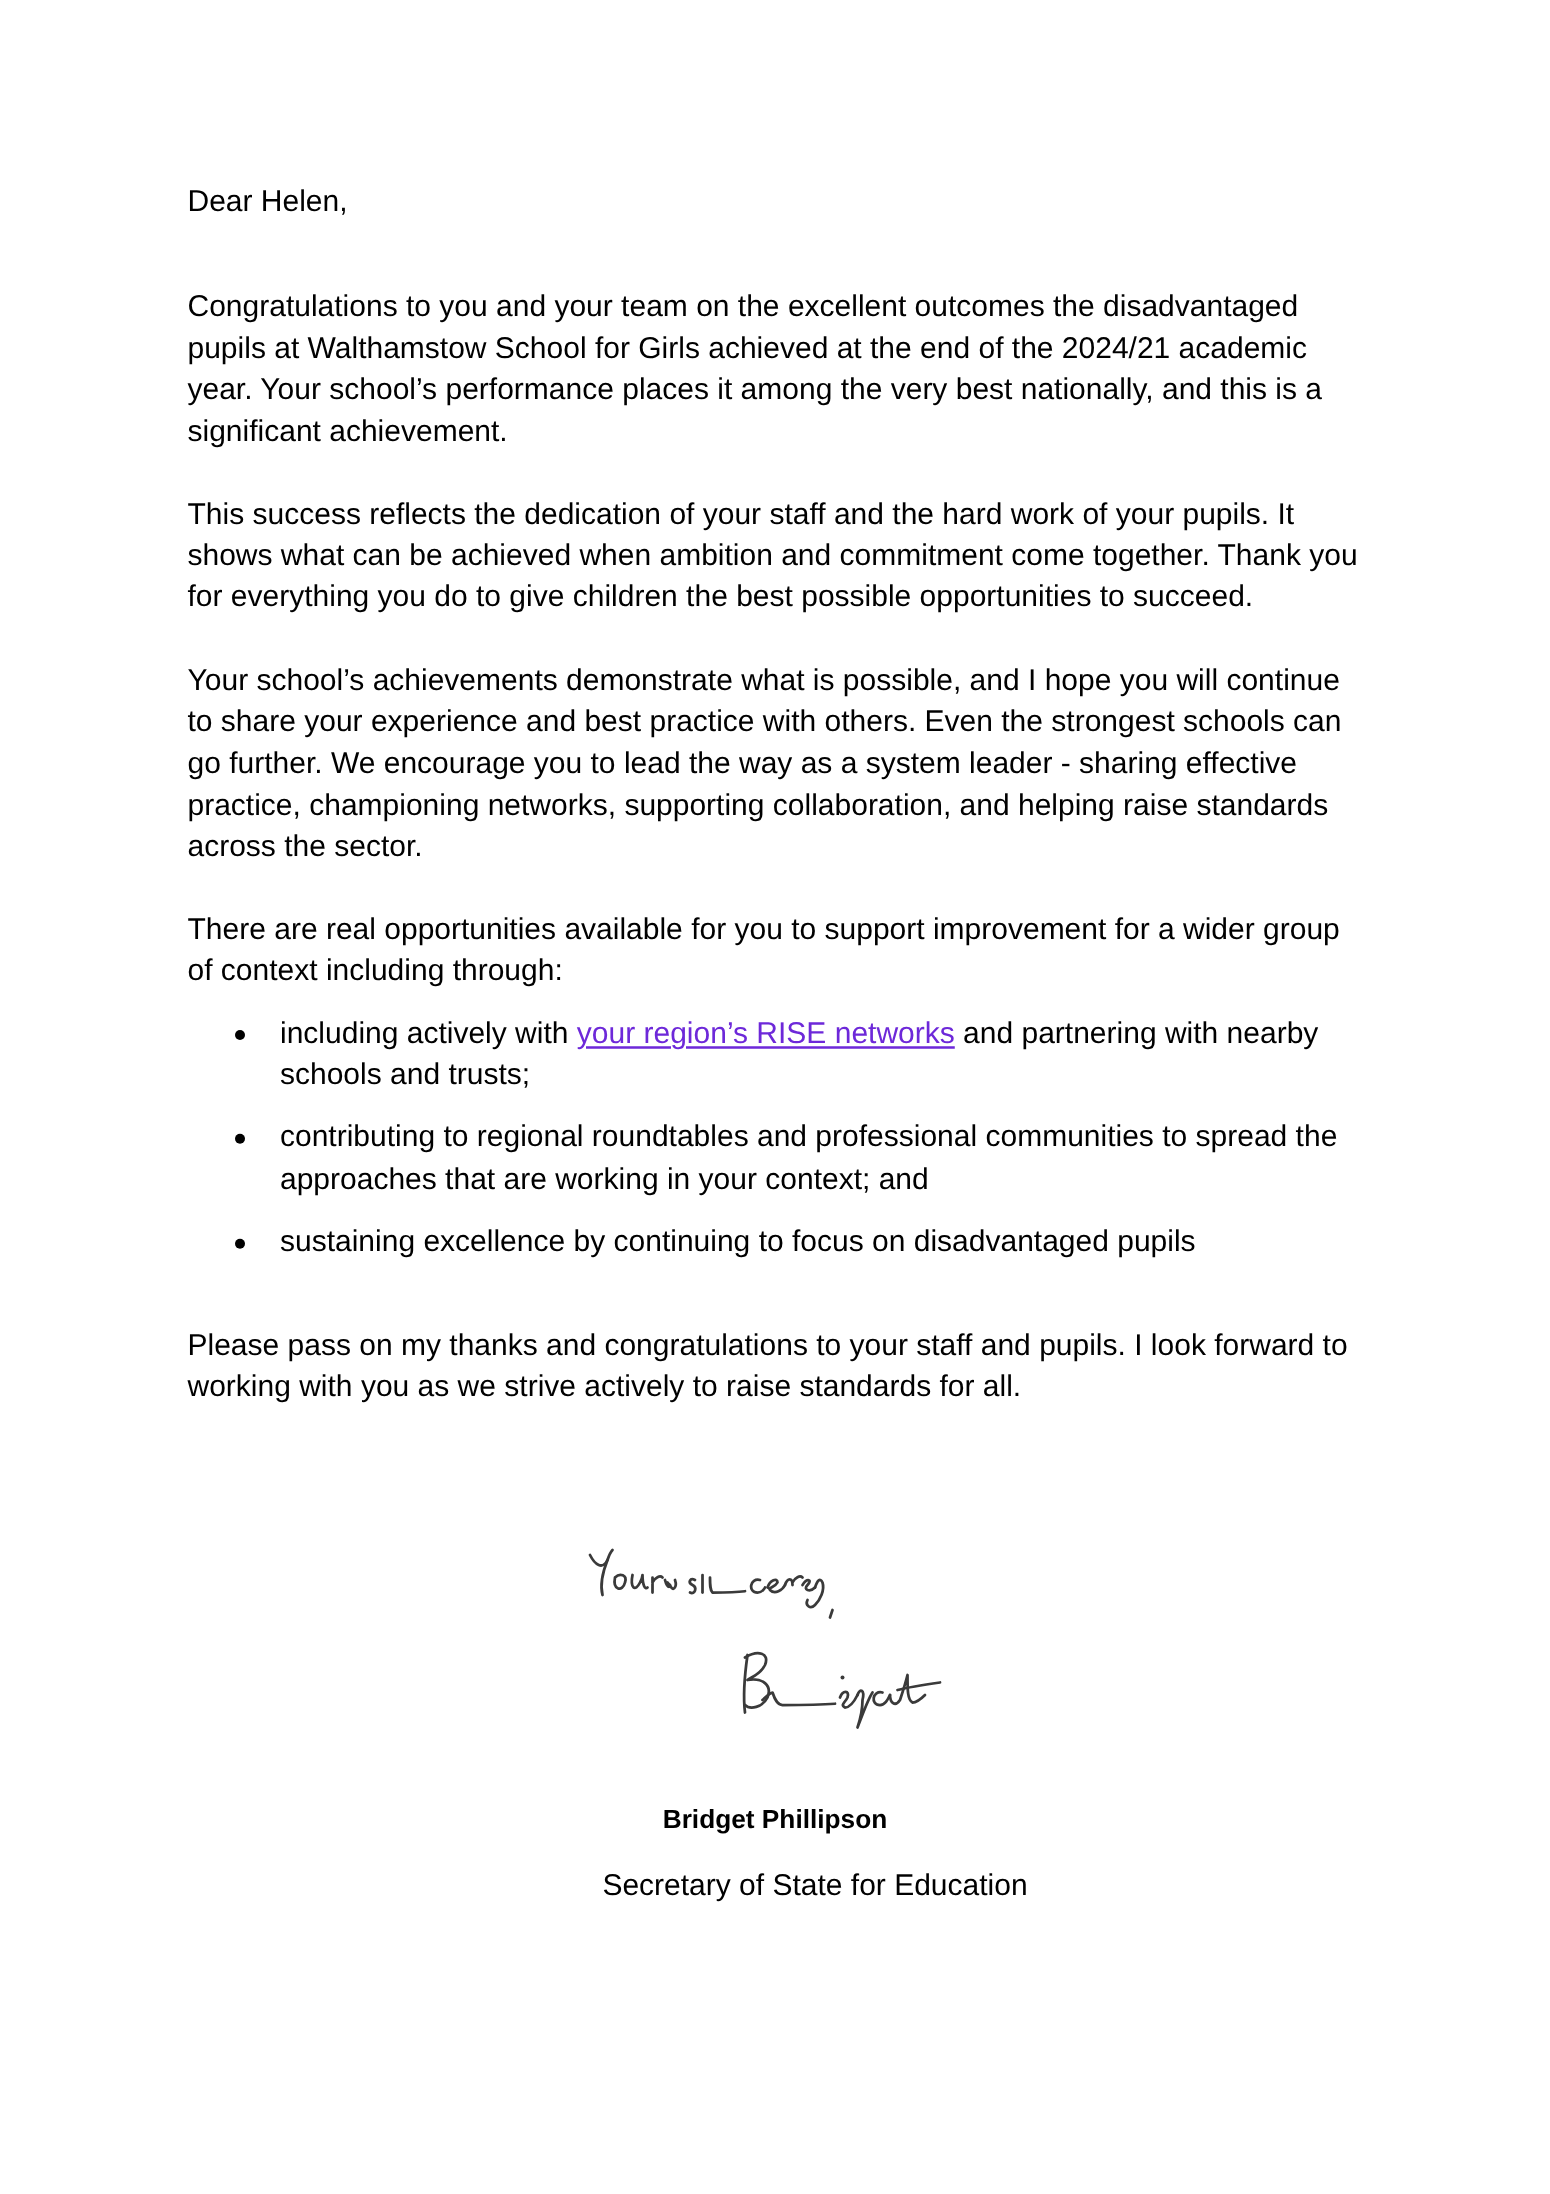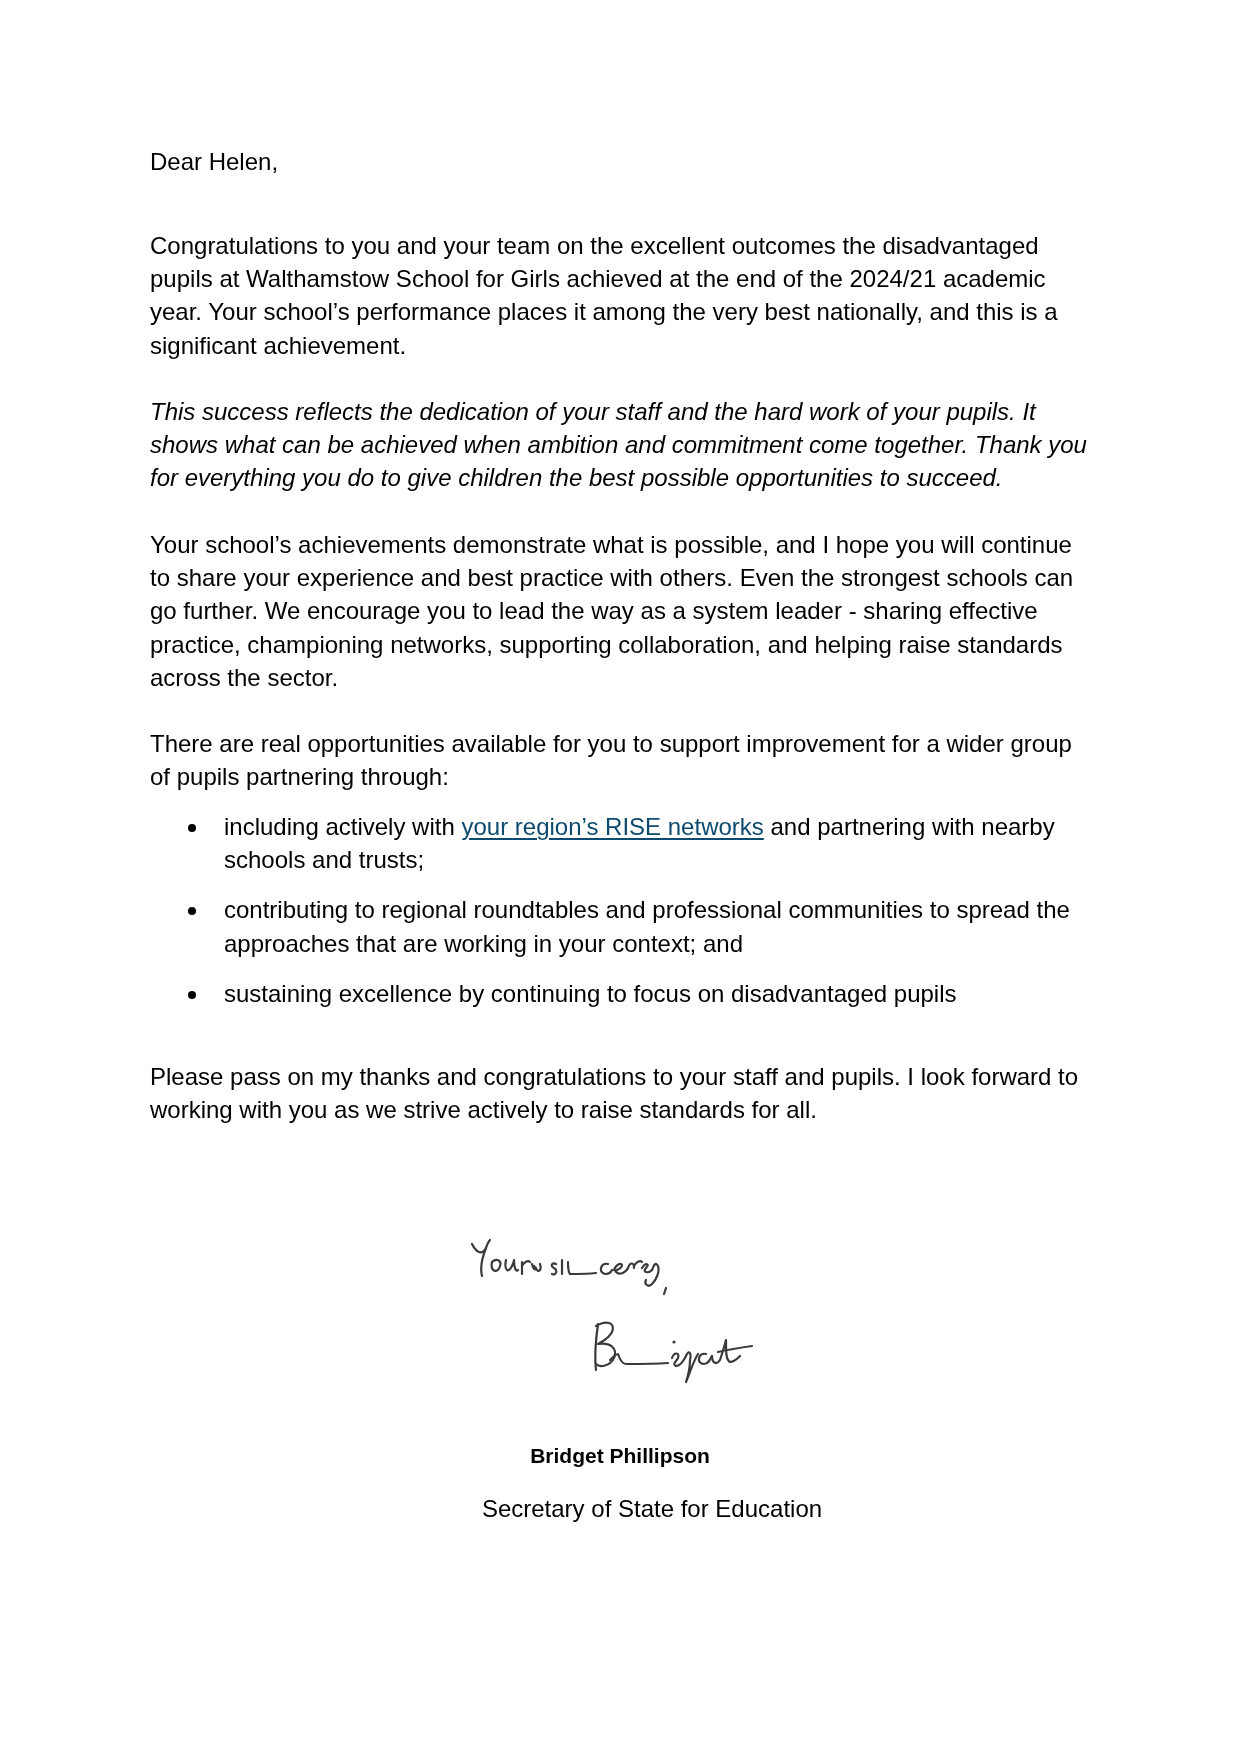--- a/index.html
+++ b/index.html
@@ -25,21 +25,21 @@
     .block {
       position: absolute;
       left: 150px;
       width: 945px;
       font-size: 24px;
       line-height: 33.2px;
       margin: 0;
     }
     .salutation { top: 145px; }
     .p1 { top: 229px; }
-    .p2 { top: 395px; font-style: italic; }
+    .p2 { top: 395px; }
     .p3 { top: 528px; }
     .p4 { top: 727px; }
     .bullets {
       position: absolute;
       left: 150px;
       top: 810px;
       width: 945px;
       margin: 0;
       padding: 0;
       list-style: none;
@@ -54,21 +54,21 @@
     .bullets li .dot {
       position: absolute;
       left: 38px;
       top: 14px;
       width: 8px;
       height: 8px;
       border-radius: 50%;
       background: #000000;
     }
     .link {
-      color: #0c4a6e;
+      color: #6d28d9;
       text-decoration: underline;
       text-decoration-thickness: 1.5px;
       text-underline-offset: 3px;
       cursor: pointer;
     }
     .closing { top: 1060px; }
     .handwriting {
       position: absolute;
       left: 460px;
       top: 1228px;
@@ -102,21 +102,21 @@
 <div class="page">
 
   <p class="block salutation">Dear Helen,</p>
 
   <p class="block p1">Congratulations to you and your team on the excellent outcomes the disadvantaged pupils at Walthamstow School for Girls achieved at the end of the 2024/21 academic year. Your school’s performance places it among the very best nationally, and this is a significant achievement.</p>
 
   <p class="block p2">This success reflects the dedication of your staff and the hard work of your pupils. It shows what can be achieved when ambition and commitment come together. Thank you for everything you do to give children the best possible opportunities to succeed.</p>
 
   <p class="block p3">Your school’s achievements demonstrate what is possible, and I hope you will continue to share your experience and best practice with others. Even the strongest schools can go further. We encourage you to lead the way as a system leader - sharing effective practice, championing networks, supporting collaboration, and helping raise standards across the sector.</p>
 
-  <p class="block p4">There are real opportunities available for you to support improvement for a wider group of pupils partnering through:</p>
+  <p class="block p4">There are real opportunities available for you to support improvement for a wider group of context including through:</p>
 
   <ul class="bullets">
     <li>
       <span class="dot"></span>
       <span>including actively with </span><a class="link">your region’s RISE networks</a><span> and partnering with nearby schools and trusts;</span>
     </li>
     <li>
       <span class="dot"></span>
       <span>contributing to regional roundtables and professional communities to spread the approaches that are working in your context; and</span>
     </li>

